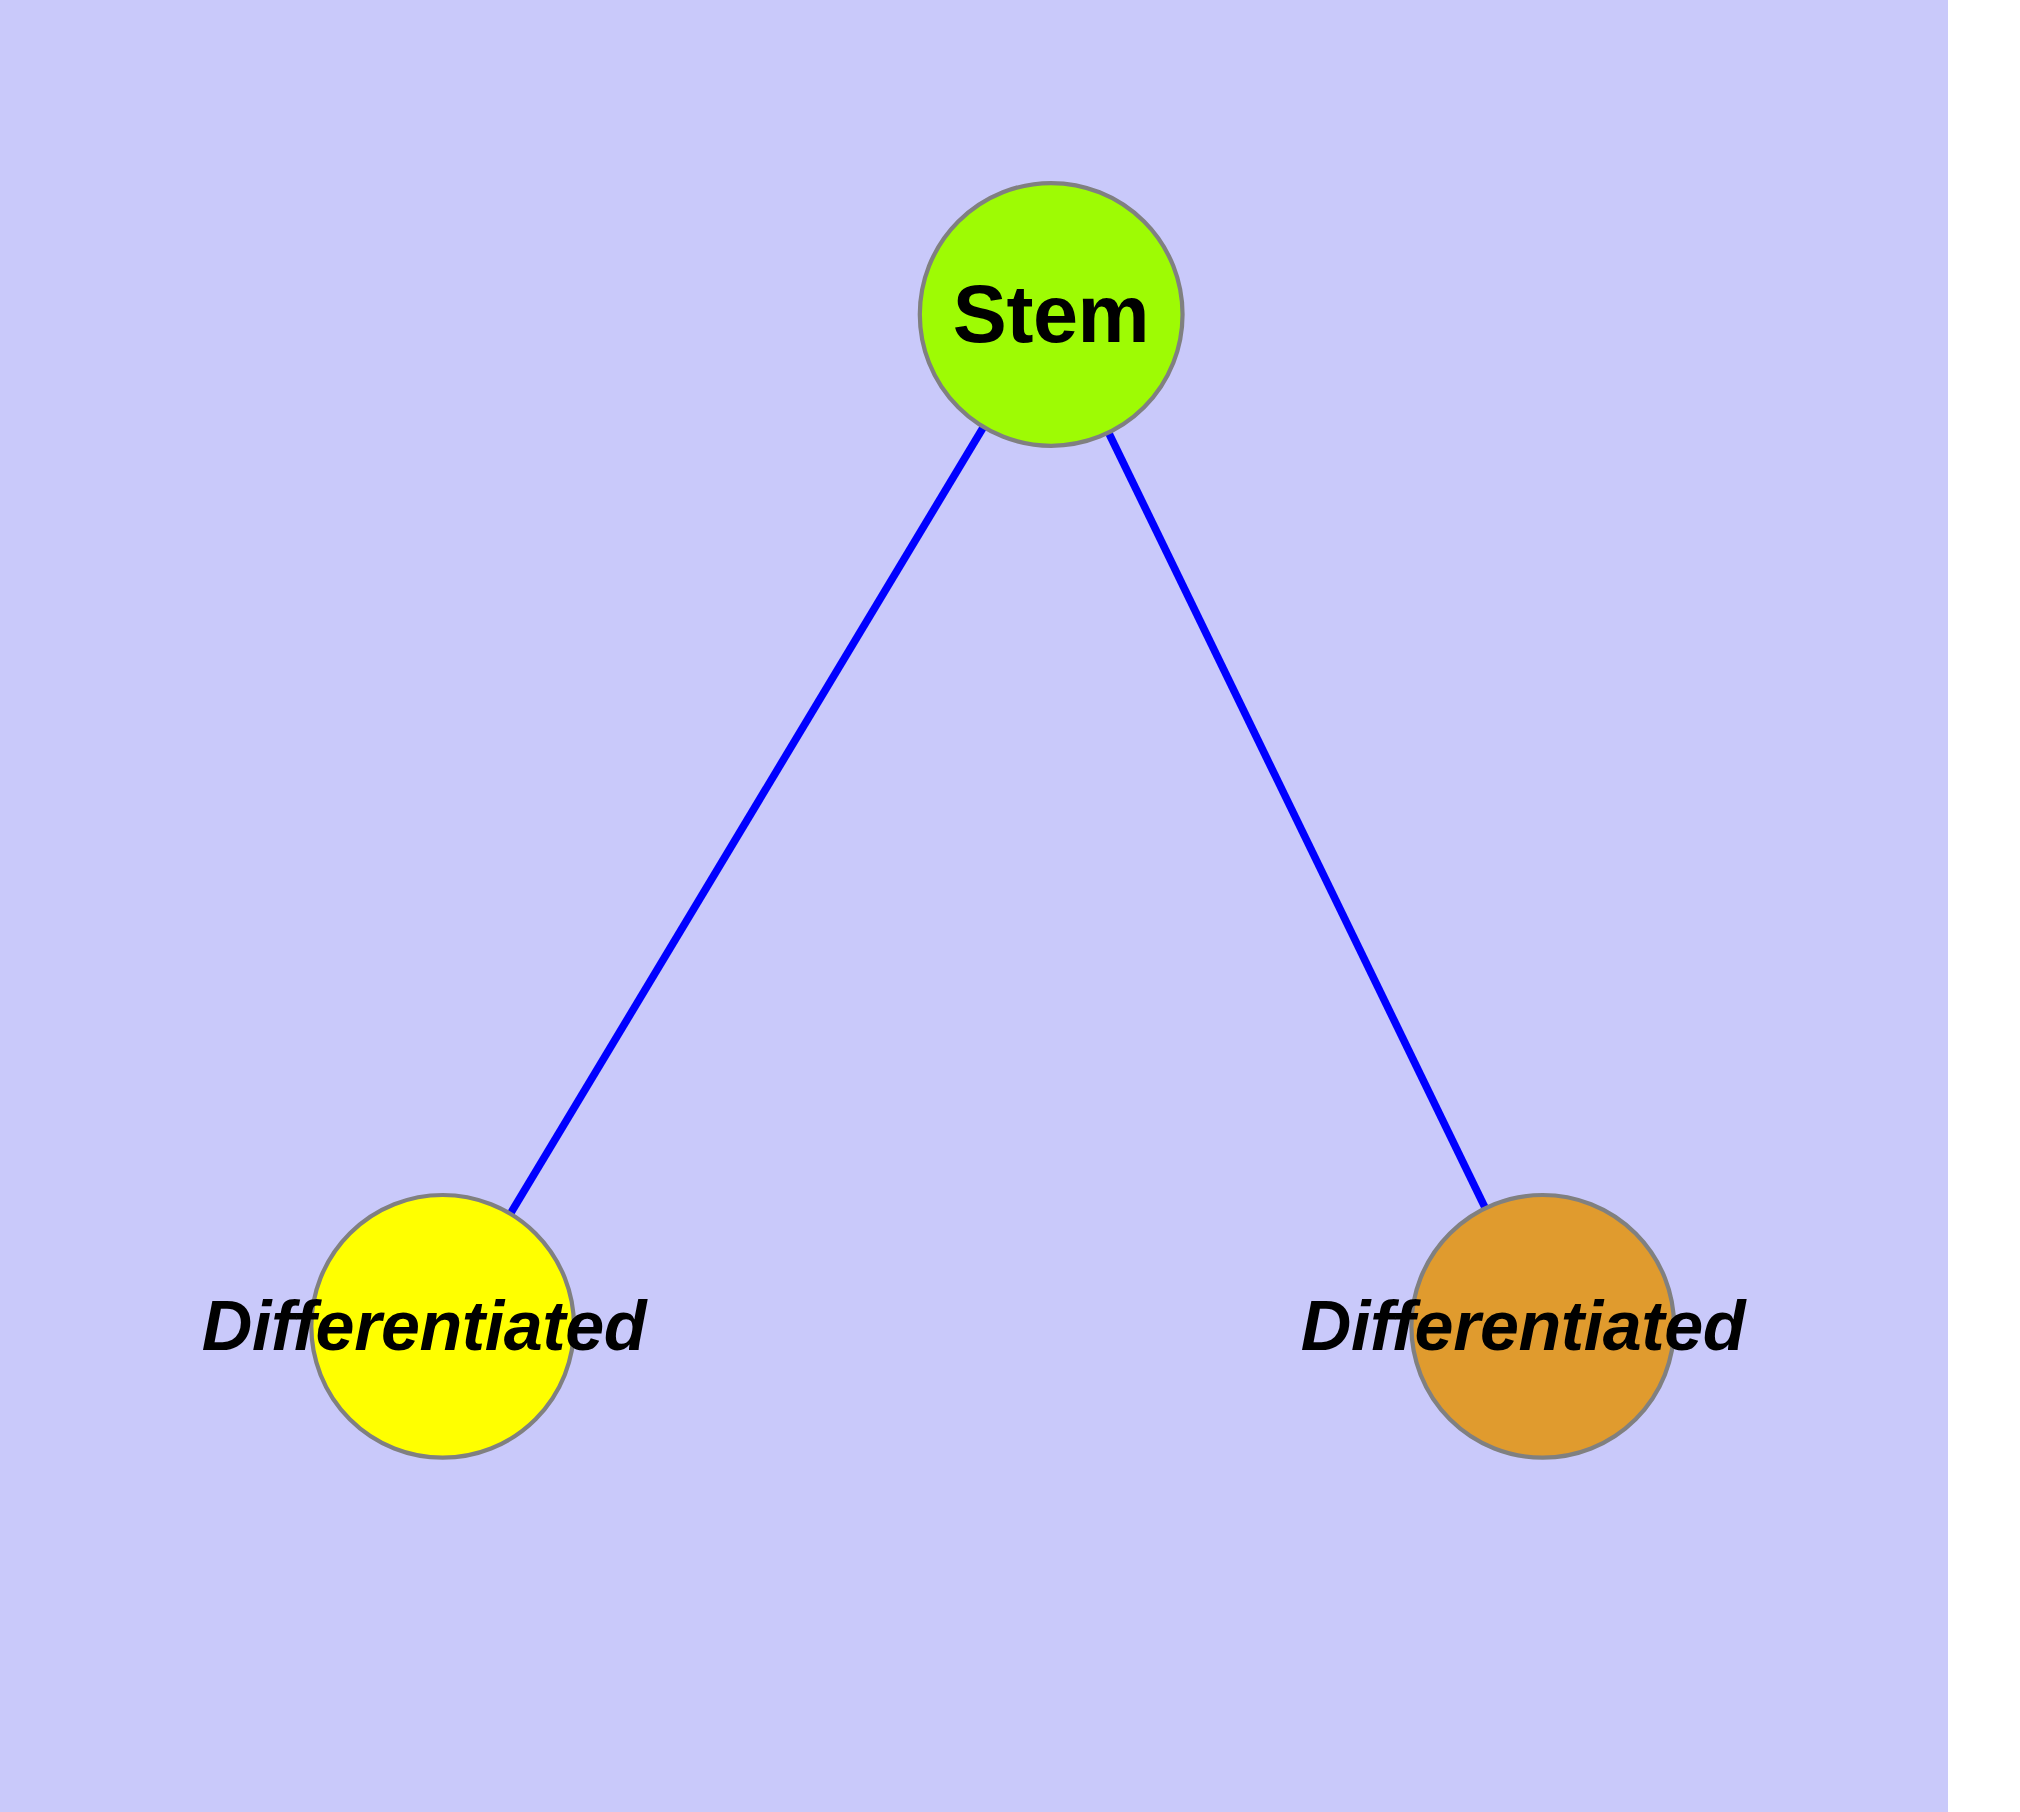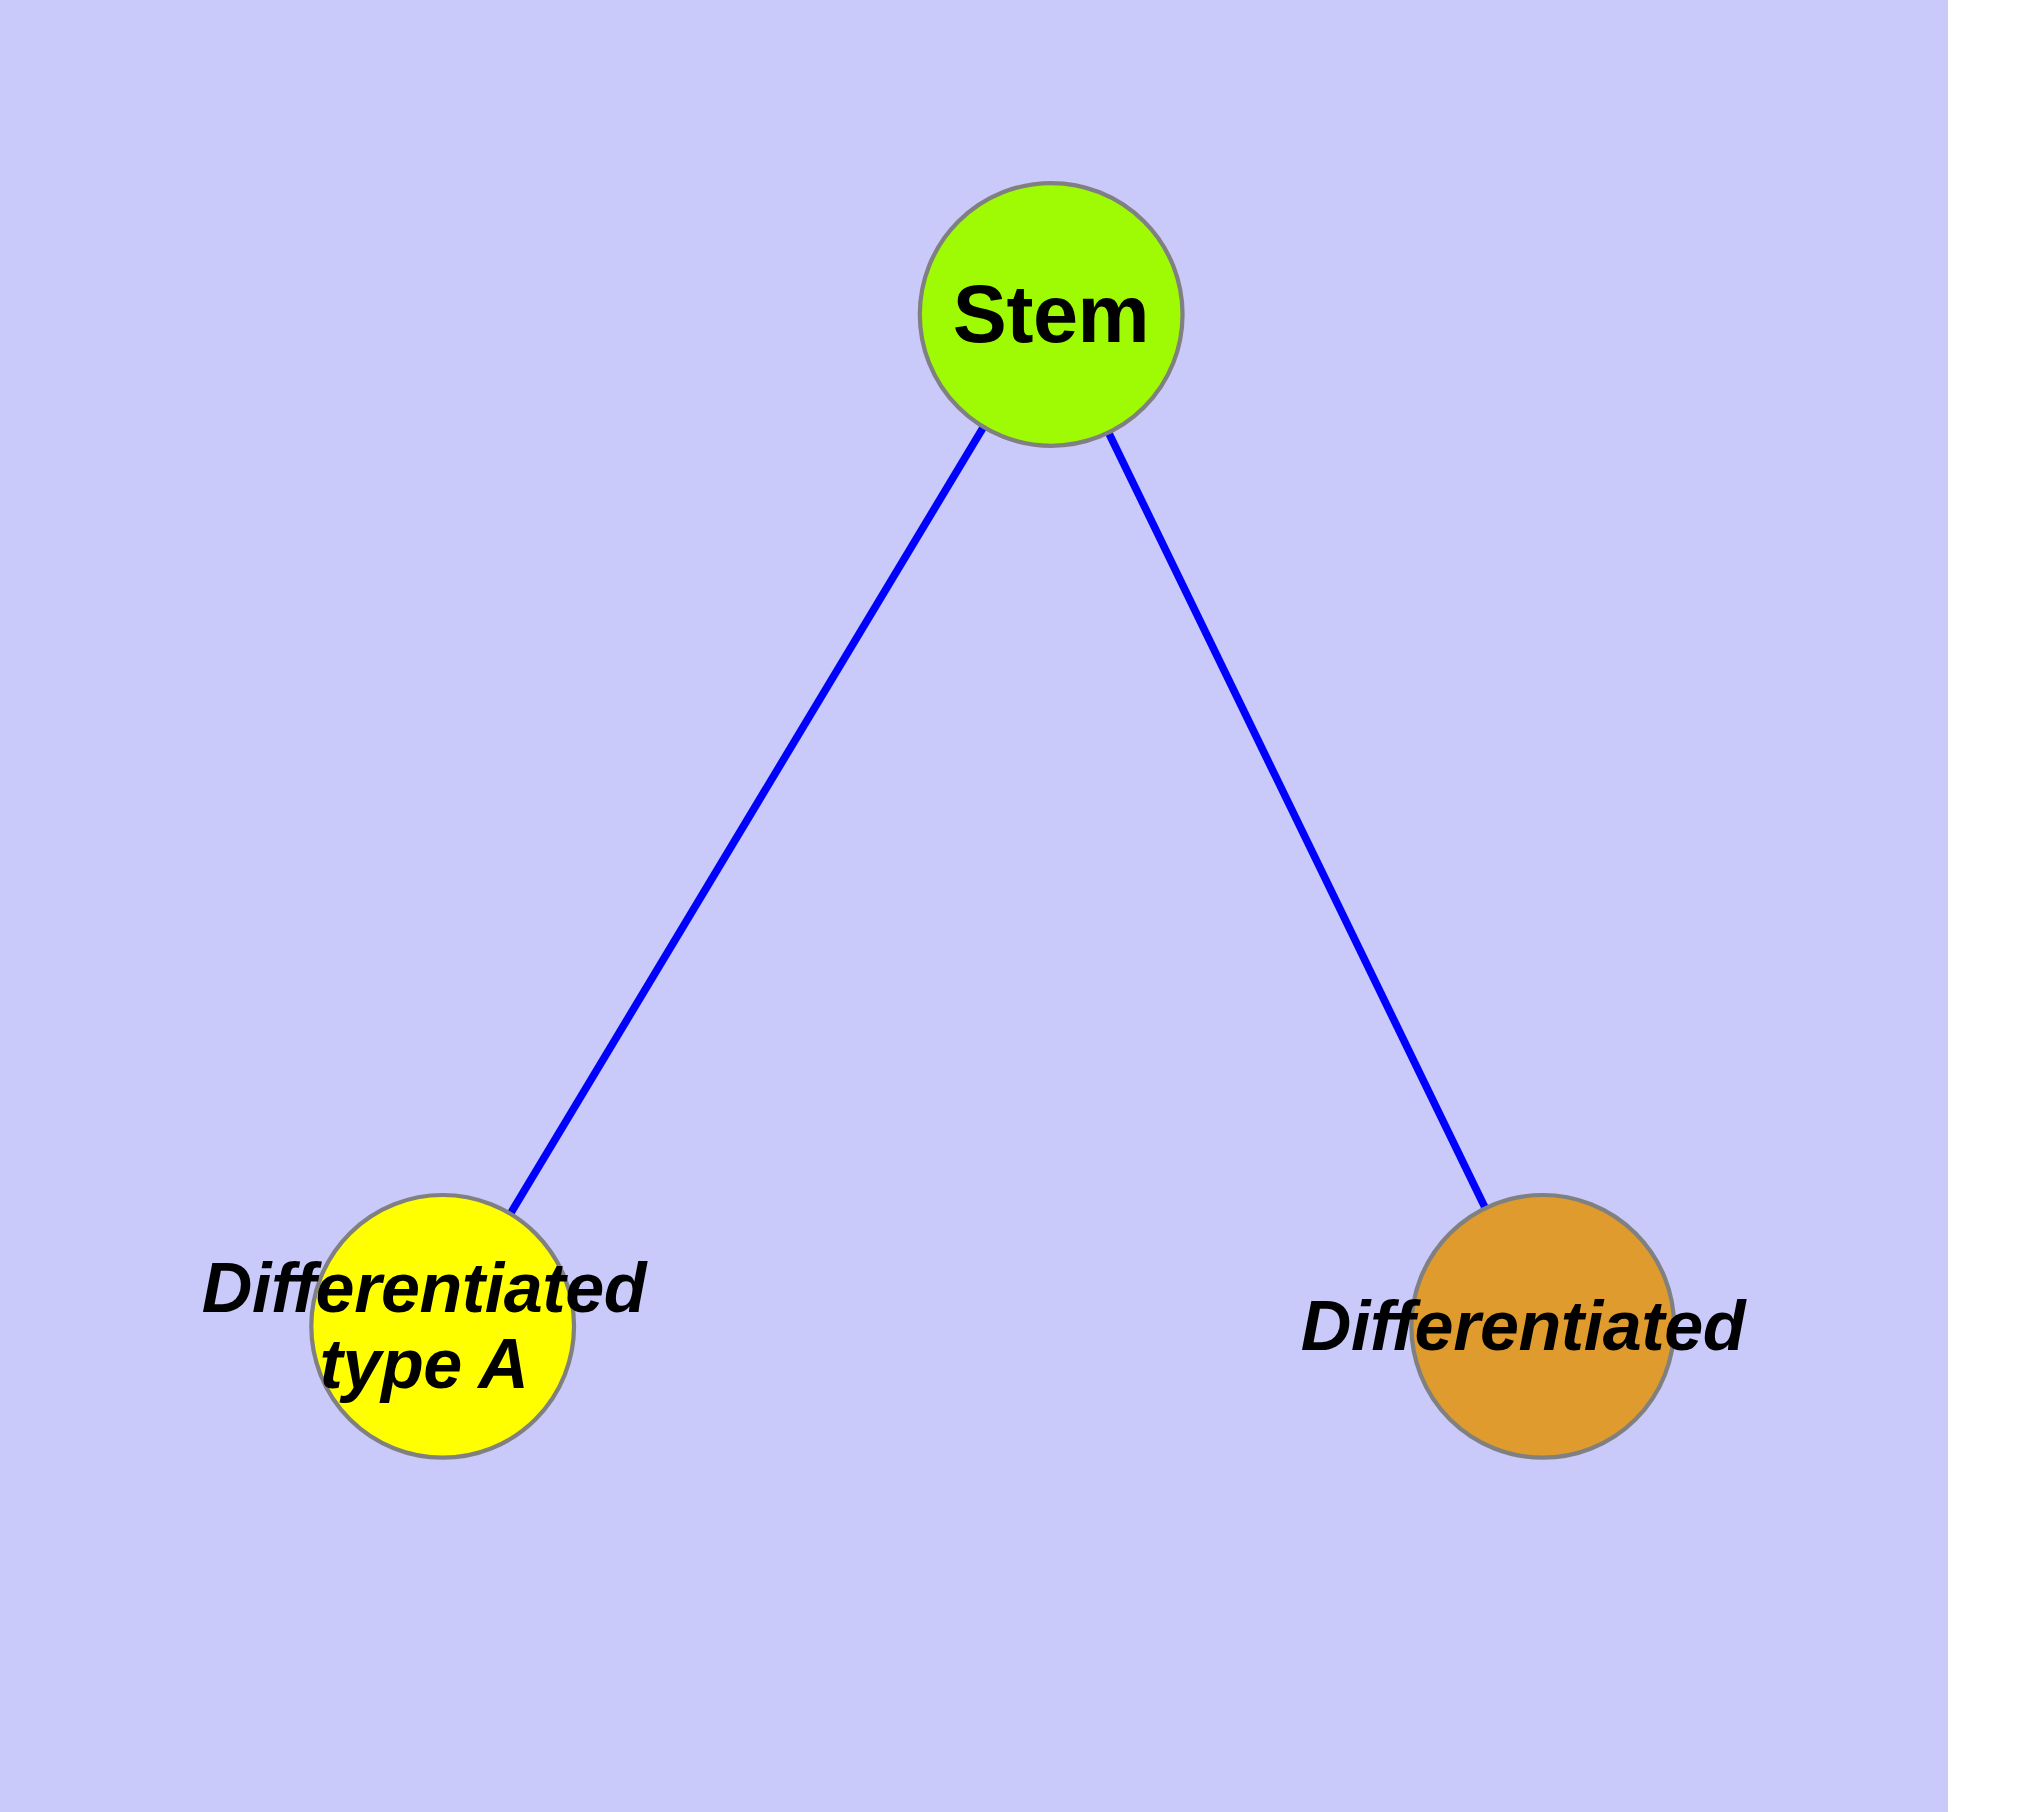--- a/index.html
+++ b/index.html
@@ -61,18 +61,18 @@
       </g>
     <g id="nodes-group">
         <circle cx="1240" cy="371" r="155" fill="#9EFB04" stroke="#808080" stroke-width="5"></circle>
         <circle cx="522" cy="1565" r="155" fill="#FFFF00" stroke="#808080" stroke-width="5"></circle>
         <circle cx="1820" cy="1565" r="155" fill="#E09B2E" stroke="#808080" stroke-width="5"></circle>
       </g>
   </svg>
 
   <div id="labels-layer">
       <div class="node-label stem" style="left: 1051px; top: 314px; color: rgb(0, 0, 0);"><div>Stem</div></div>
-      <div class="node-label leaf" style="left: 424px; top: 1326px; color: rgb(0, 0, 0);"><div>Differentiated</div><div>type A</div></div>
+      <div class="node-label leaf" style="left: 424px; top: 1326px; color: rgb(0, 0, 0);"><div>Differentiated</div></div>
       <div class="node-label leaf" style="left: 1523px; top: 1326px; color: rgb(0, 0, 0);"><div>Differentiated</div></div>
     </div>
 
 </div>
 
 
 </body></html>

